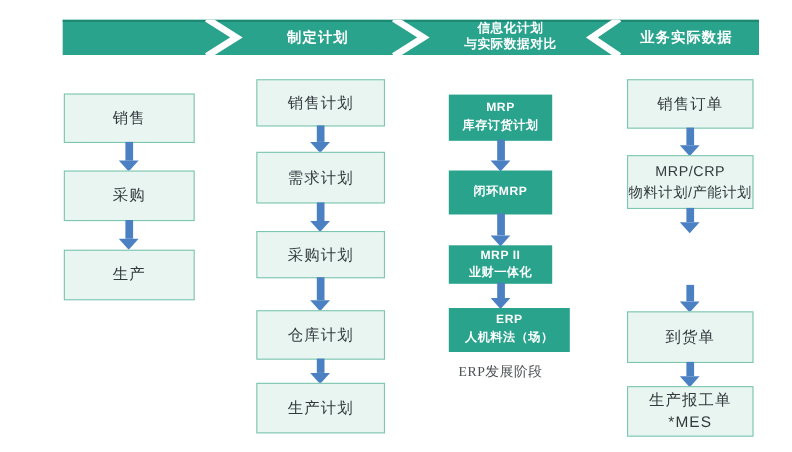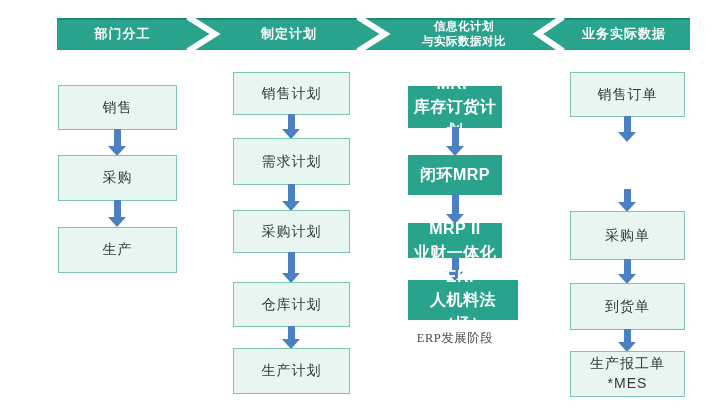--- a/index.html
+++ b/index.html
@@ -23,21 +23,21 @@
   
   .lbox{position:absolute;background:var(--box-fill);border:1.5px solid var(--box-border);
         display:flex;flex-direction:column;align-items:center;justify-content:center;
         color:var(--text-dark);font-size:14px;font-weight:400;letter-spacing:1px;
         line-height:1.4;text-align:center;}
   .lbox.small{font-size:13px;letter-spacing:0.5px;}
 
   
   .tbox{position:absolute;background:var(--teal);
         display:flex;flex-direction:column;align-items:center;justify-content:center;
-        color:#fff;font-size:16px;font-weight:bold;letter-spacing:0.5px;
+        color:#fff;font-size:11px;font-weight:bold;letter-spacing:0.5px;
         line-height:1.45;text-align:center;}
 
   
   .arrow{position:absolute;width:18px;display:flex;flex-direction:column;align-items:center;}
   .arrow .shaft{display:block;width:7px;flex:1;background:var(--arrow-blue);}
   .arrow .head{display:block;width:0;height:0;border-left:9px solid transparent;
         border-right:9px solid transparent;border-top:10px solid var(--arrow-blue);}
 
   .caption{position:absolute;left:396px;top:330px;width:118px;text-align:center;
         font-size:12.5px;font-weight:500;color:var(--caption-text);letter-spacing:0.5px;font-family:Liberation Serif, serif;}
@@ -46,23 +46,20 @@
 <body>
 
 <div class="canvas">
 
   <div class="band"></div>
   <svg class="chevrons" viewBox="0 0 633 32">
     <polyline points="131,-1 158,16 131,33" fill="none" stroke="#ffffff" stroke-width="6"></polyline>
     <polyline points="301,-1 328,16 301,33" fill="none" stroke="#ffffff" stroke-width="6"></polyline>
     <polyline points="506,-1 481,16 506,33" fill="none" stroke="#ffffff" stroke-width="6"></polyline>
   </svg>
-  <div class="band-label" style="left:57px;width:131px">
-    <span>部门分工</span>
-  </div>
   <div class="band-label" style="left:220px;width:138px">
     <span>制定计划</span>
   </div>
   <div class="band-label two-line" style="left:390px;width:148px">
     <span>信息化计划</span>
     <span>与实际数据对比</span>
   </div>
   <div class="band-label" style="left:558px;width:132px">
     <span>业务实际数据</span>
   </div>
@@ -146,27 +143,28 @@
   </div>
   <div class="caption">ERP发展阶段</div>
 
   <div class="lbox" style="left:570px;top:72px;width:115px;height:45px">
     <span>销售订单</span>
   </div>
   <div class="arrow" style="left:618px;top:116px;height:26px">
       <i class="shaft"></i>
       <i class="head"></i>
     </div>
+  <div class="lbox small" style="left:570px;top:141px;width:115px;height:49px">
+    <span>MRP/CRP</span>
+    <span>物料计划/产能计划</span>
+  </div>
   <div class="arrow" style="left:618px;top:189px;height:23px">
       <i class="shaft"></i>
       <i class="head"></i>
     </div>
-  <div class="lbox" style="left:570px;top:211px;width:115px;height:49px">
-    <span>采购单</span>
-  </div>
   <div class="arrow" style="left:618px;top:259px;height:25px">
       <i class="shaft"></i>
       <i class="head"></i>
     </div>
   <div class="lbox" style="left:570px;top:283px;width:115px;height:47px">
     <span>到货单</span>
   </div>
   <div class="arrow" style="left:618px;top:329px;height:23px">
       <i class="shaft"></i>
       <i class="head"></i>

